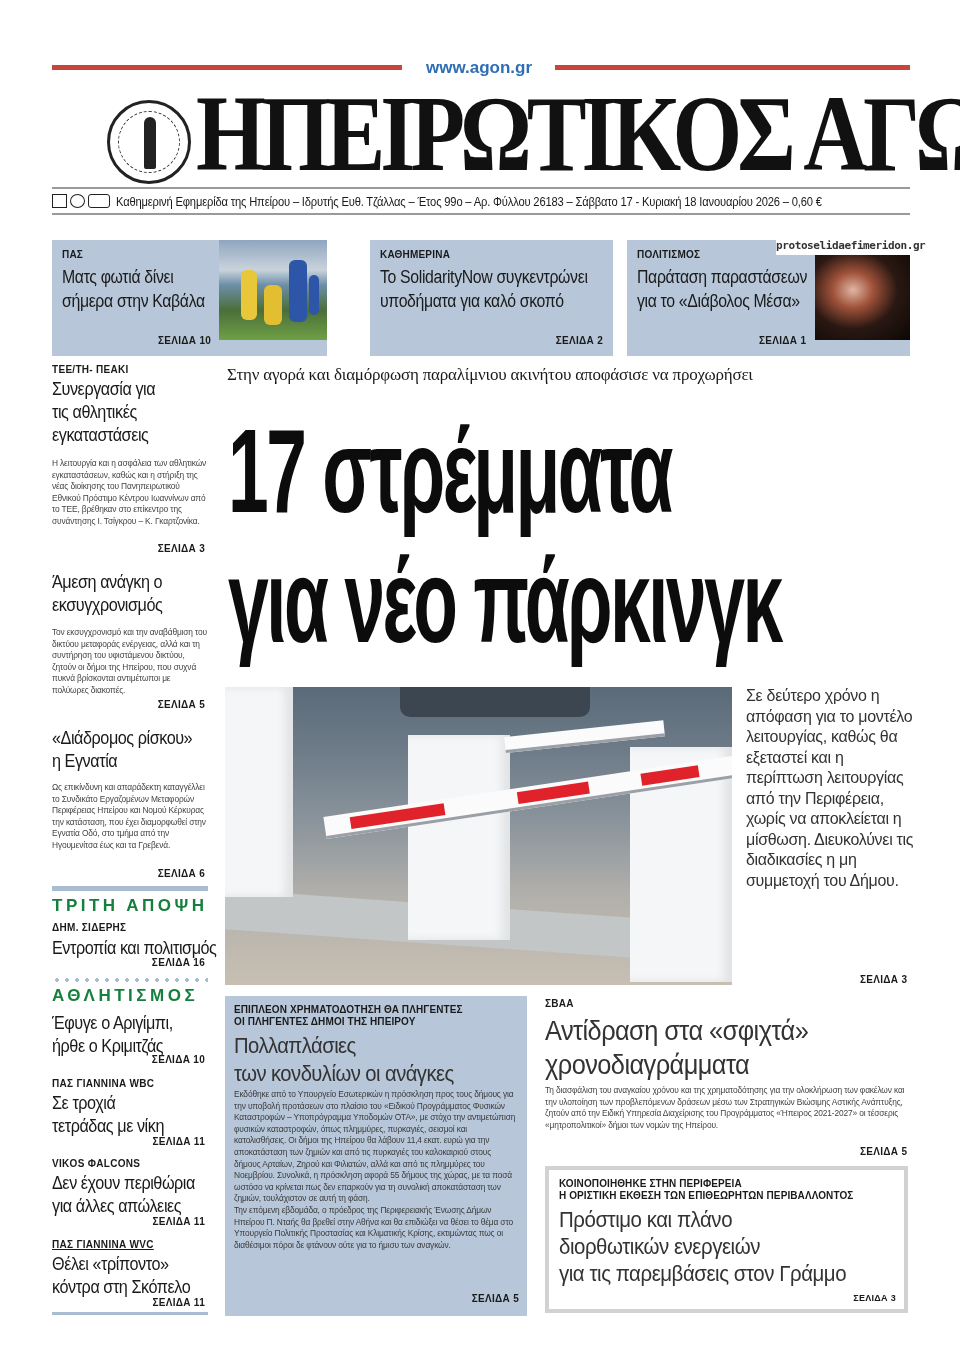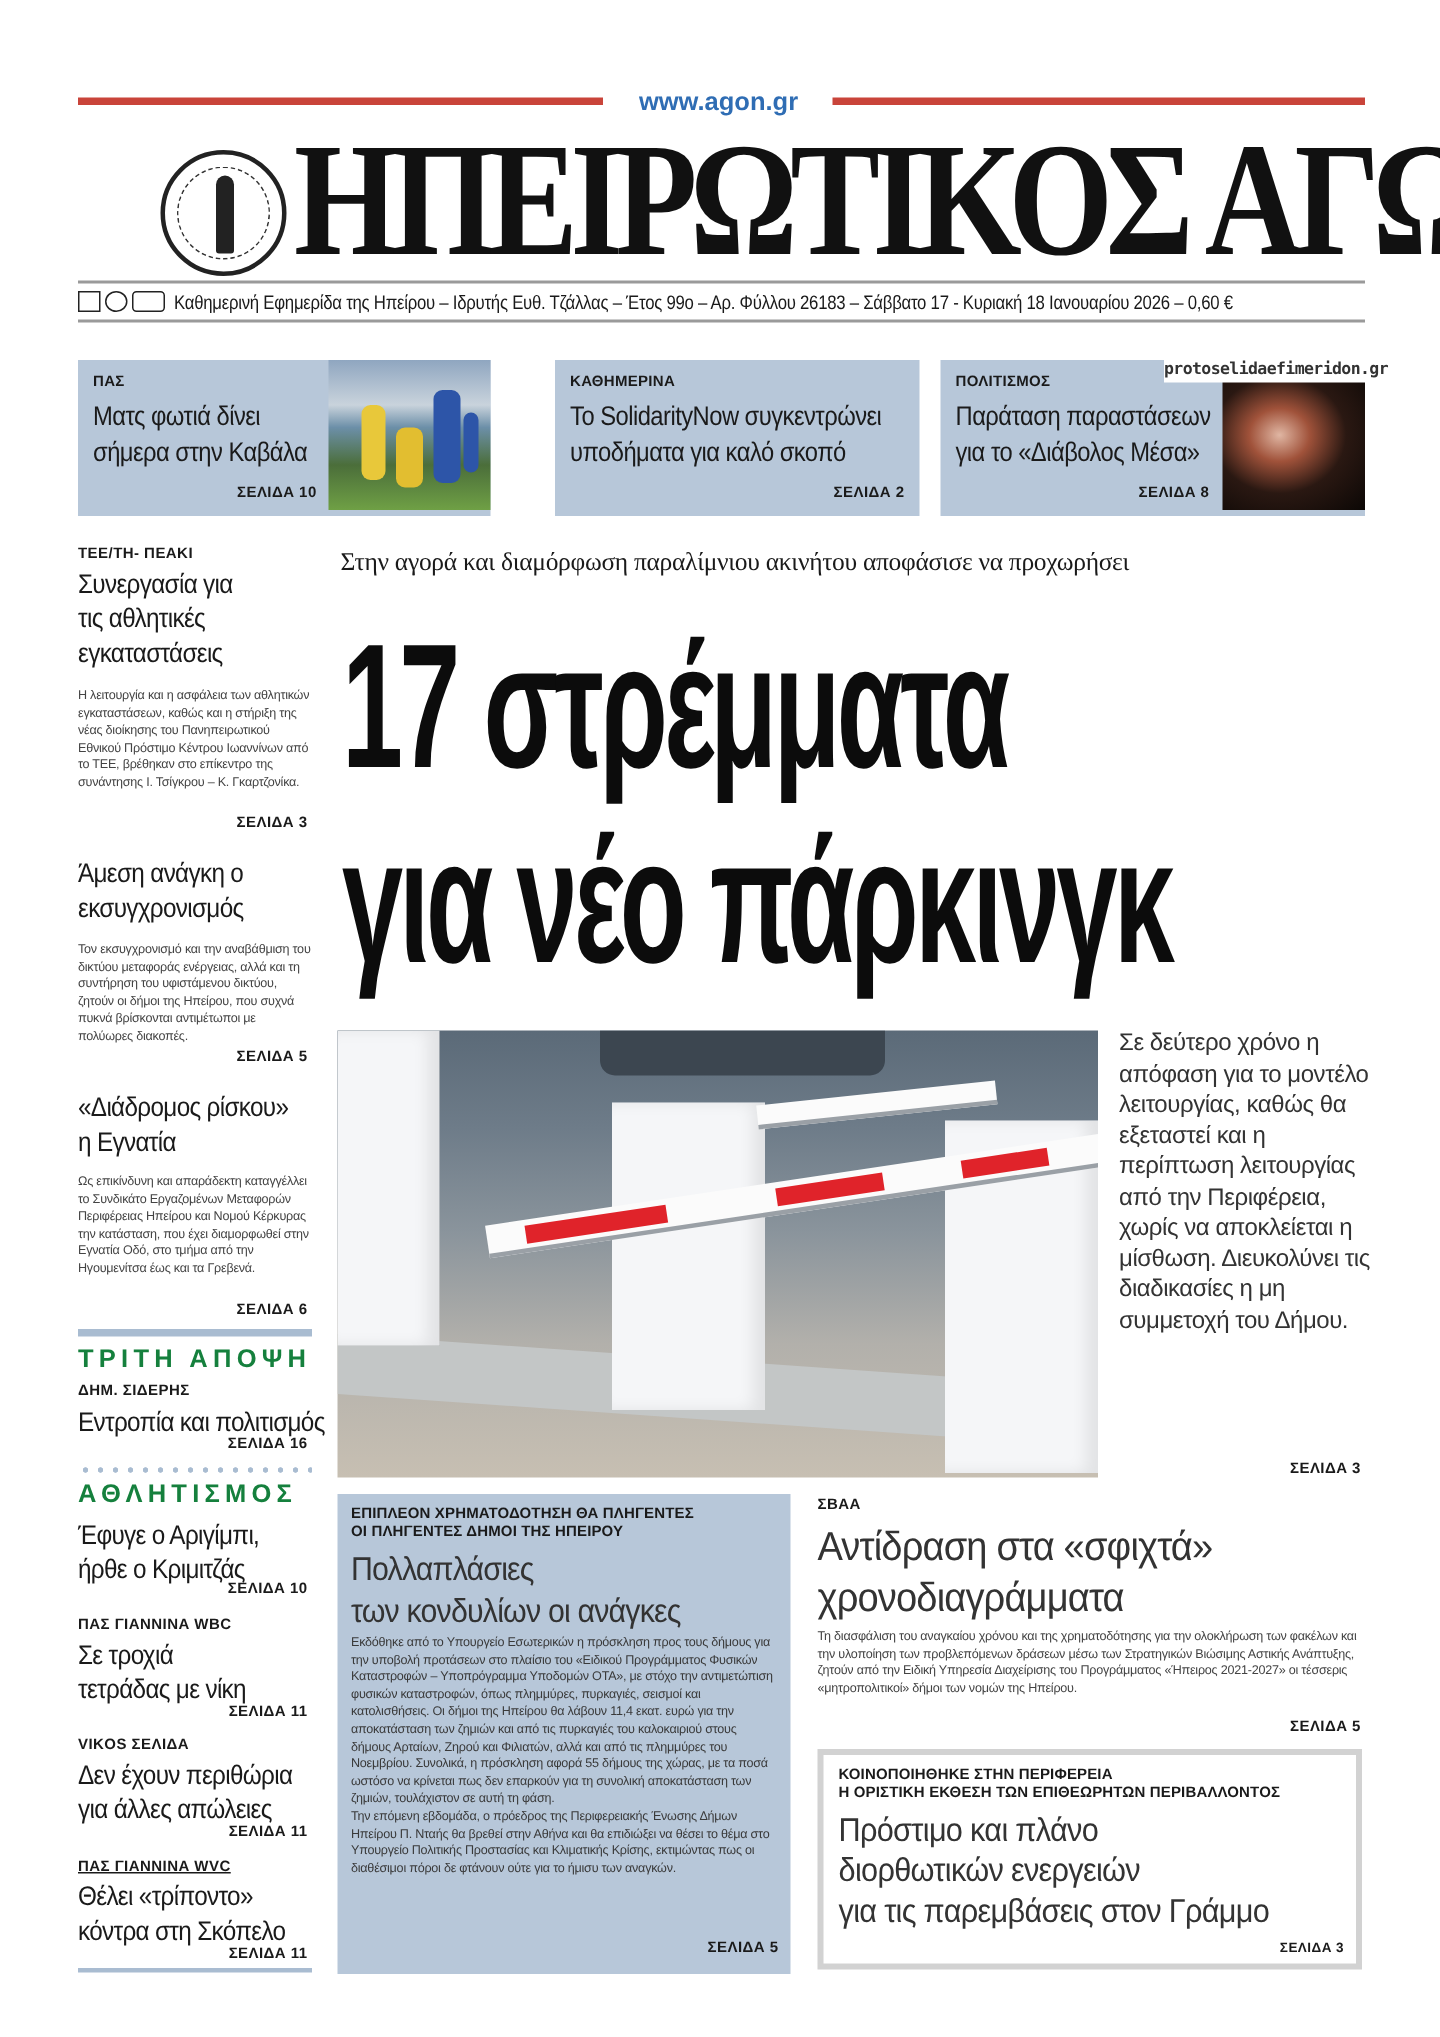--- a/index.html
+++ b/index.html
@@ -21,21 +21,21 @@
     letter-spacing: -6px; transform: scaleX(0.83); transform-origin: left top; color: #111; white-space: nowrap; }
   .hr-thin { position: absolute; left: 52px; width: 858px; height: 2px; background: #9a9a9a; }
   .meta-row { position: absolute; left: 52px; top: 192px; width: 858px; height: 18px; display: flex; align-items: center; }
   .meta-icons { display: flex; gap: 3px; margin-right: 6px; }
   .mi { width: 15px; height: 14px; border: 1.5px solid #222; display: inline-block; }
   .mi.round { border-radius: 50%; }
   .mi.badge { width: 22px; border-radius: 3px; }
   .meta-text { font-size: 13px; letter-spacing: -0.2px; white-space: nowrap; transform: scaleX(0.86); transform-origin: left center; }
 
   
-  .teaser { position: absolute; top: 240px; height: 104px; background: #b7c7d9; }
+  .teaser { position: absolute; top: 240px; height: 116px; background: #b7c7d9; }
   .teaser .kicker { position: absolute; left: 10px; top: 9px; font-size: 10px; font-weight: bold; letter-spacing: 0.2px; }
   .teaser .headline { position: absolute; left: 10px; top: 25px; font-size: 18px; line-height: 24px; letter-spacing: -0.4px;
     transform: scaleX(0.88); transform-origin: left top; white-space: nowrap; }
   .teaser .page { position: absolute; bottom: 10px; font-size: 10px; font-weight: bold; letter-spacing: 0.3px; }
   .teaser-photo { position: absolute; top: 0; height: 100px; }
   .photo-football { background: linear-gradient(180deg, #8fa6c0 0%, #c9d3dc 30%, #6c8fa8 45%, #4b6e3a 70%, #6fa045 100%); }
   .photo-football .p1 { position: absolute; left: 22px; top: 30px; width: 16px; height: 50px; background: #e8c83a; border-radius: 6px; }
   .photo-football .p2 { position: absolute; left: 45px; top: 45px; width: 18px; height: 40px; background: #e2be30; border-radius: 6px; }
   .photo-football .p3 { position: absolute; left: 70px; top: 20px; width: 18px; height: 62px; background: #2d55a8; border-radius: 6px; }
   .photo-football .p4 { position: absolute; left: 90px; top: 35px; width: 10px; height: 40px; background: #2d55a8; border-radius: 5px; }
@@ -135,21 +135,21 @@
   </div>
   <div class="page" style="right:10px;">ΣΕΛΙΔΑ 2</div>
 </div>
 
 <div class="teaser" style="left:627px;width:283px;">
   <div class="kicker">ΠΟΛΙΤΙΣΜΟΣ</div>
   <div class="headline">
     <div>Παράταση παραστάσεων</div>
     <div>για το «Διάβολος Μέσα»</div>
   </div>
-  <div class="page" style="left:132px;">ΣΕΛΙΔΑ 8</div>
+  <div class="page" style="left:132px;">ΣΕΛΙΔΑ 1</div>
   <div class="teaser-photo photo-theatre" style="left:188px;width:95px;"></div>
 </div>
 <div class="watermark">protoselidaefimeridon.gr</div>
 
 <div class="lc-kicker" style="top:364px;">ΤΕΕ/ΤΗ- ΠΕΑΚΙ</div>
 <div class="lc-head" style="top:378px;width:130px;">Συνεργασία για τις αθλητικές εγκαταστάσεις</div>
 <div class="lc-body" style="top:458px;">Η λειτουργία και η ασφάλεια των αθλητικών εγκαταστάσεων, καθώς και η στήριξη της νέας διοίκησης του Πανηπειρωτικού Εθνικού Πρόστιμο Κέντρου Ιωαννίνων από το ΤΕΕ, βρέθηκαν στο επίκεντρο της συνάντησης Ι. Τσίγκρου – Κ. Γκαρτζονίκα.</div>
 <div class="lc-page" style="top:543px;">ΣΕΛΙΔΑ 3</div>
 
 <div class="lc-head" style="top:571px;width:140px;">Άμεση ανάγκη ο εκσυγχρονισμός</div>
@@ -168,21 +168,21 @@
 <div class="sec-dots" style="top:978px;"></div>
 
 <div class="sec-title" style="top:986px;">ΑΘΛΗΤΙΣΜΟΣ</div>
 <div class="lc-head" style="top:1012px;width:135px;">Έφυγε ο Αριγίμπι, ήρθε ο Κριμιτζάς</div>
 <div class="lc-page" style="top:1054px;">ΣΕΛΙΔΑ 10</div>
 
 <div class="lc-kicker" style="top:1078px;">ΠΑΣ ΓΙΑΝΝΙΝΑ WBC</div>
 <div class="lc-head" style="top:1092px;width:140px;">Σε τροχιά τετράδας με νίκη</div>
 <div class="lc-page" style="top:1136px;">ΣΕΛΙΔΑ 11</div>
 
-<div class="lc-kicker" style="top:1158px;">VIKOS ΣΕΛΙΔΑ</div>
+<div class="lc-kicker" style="top:1158px;">VIKOS ΦALCONS</div>
 <div class="lc-head" style="top:1172px;width:165px;">Δεν έχουν περιθώρια για άλλες απώλειες</div>
 <div class="lc-page" style="top:1216px;">ΣΕΛΙΔΑ 11</div>
 
 <div class="lc-kicker" style="top:1239px;text-decoration:underline;">ΠΑΣ ΓΙΑΝΝΙΝΑ WVC</div>
 <div class="lc-head" style="top:1253px;width:165px;">Θέλει «τρίποντο» κόντρα στη Σκόπελο</div>
 <div class="lc-page" style="top:1297px;">ΣΕΛΙΔΑ 11</div>
 <div class="sec-bar" style="top:1312px;height:3px;"></div>
 
 <div class="deck" style="top:364px;">
   <div>Στην αγορά και διαμόρφωση παραλίμνιου ακινήτου αποφάσισε να προχωρήσει</div>

